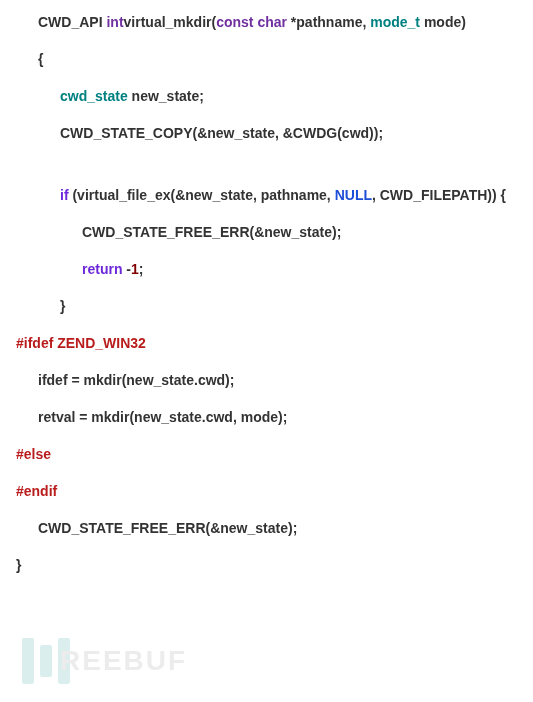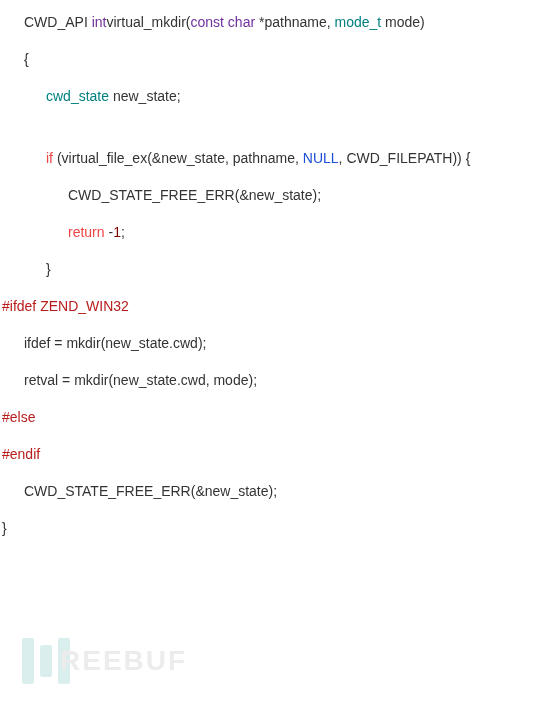--- a/index.html
+++ b/index.html
@@ -10,36 +10,37 @@
     body {
       font-family: Arial, Helvetica, sans-serif;
       font-size: 14px;
       background: #ffffff;
       width: 533px;
       height: 702px;
       position: relative;
       padding: 12px 0;
     }
     .code-container {
-      padding-left: 2px;
+      padding-left: 16px;
+      font-weight: bold;
     }
     .line {
       line-height: 1.5;
       white-space: pre;
       margin-bottom: 16px;
     }
     .line:last-child {
       margin-bottom: 0;
     }
     .indent1 { padding-left: 22px; }
     .indent2 { padding-left: 44px; }
     .indent3 { padding-left: 66px; }
     .kw-type { color: #7030a0; }
     .kw-blue { color: #1d4ed8; }
-    .kw-control { color: #ef4444; }
+    .kw-control { color: #6d28d9; }
     .kw-const { color: #7030a0; }
     .kw-preproc { color: #b91c1c; }
     .kw-teal { color: #008080; }
     .kw-num { color: #800000; }
     .normal { color: #333333; }
     .watermark {
       position: absolute;
       bottom: 18px;
       left: 22px;
       opacity: 0.18;
@@ -72,20 +73,21 @@
       align-items: center;
     }
   </style>
 </head>
 <body>
 
 <div class="code-container" id="code-root">
     <div class="line indent1"><span class="normal">CWD_API </span><span class="kw-type">int</span><span class="normal">virtual_mkdir(</span><span class="kw-const">const</span><span class="normal"> </span><span class="kw-type">char</span><span class="normal"> *pathname, </span><span class="kw-teal">mode_t</span><span class="normal"> mode)</span></div>
     <div class="line indent1"><span class="normal">{</span></div>
     <div class="line indent2"><span class="kw-teal">cwd_state</span><span class="normal"> new_state;</span></div>
+    <div class="line indent2"><span class="normal">CWD_STATE_COPY(&amp;new_state, &amp;CWDG(cwd));</span></div>
     <div class="line indent2" style="margin-bottom: 4px;">&nbsp;</div>
     <div class="line indent2"><span class="kw-control">if</span><span class="normal"> (virtual_file_ex(&amp;new_state, pathname, </span><span class="kw-blue">NULL</span><span class="normal">, CWD_FILEPATH)) {</span></div>
     <div class="line indent3"><span class="normal">CWD_STATE_FREE_ERR(&amp;new_state);</span></div>
     <div class="line indent3"><span class="kw-control">return</span><span class="normal"> -</span><span class="kw-num">1</span><span class="normal">;</span></div>
     <div class="line indent2"><span class="normal">}</span></div>
     <div class="line indent0"><span class="kw-preproc">#ifdef ZEND_WIN32</span></div>
     <div class="line indent1"><span class="normal">ifdef = mkdir(new_state.cwd);</span></div>
     <div class="line indent1"><span class="normal">retval = mkdir(new_state.cwd, mode);</span></div>
     <div class="line indent0"><span class="kw-preproc">#else</span></div>
     <div class="line indent0"><span class="kw-preproc">#endif</span></div>

